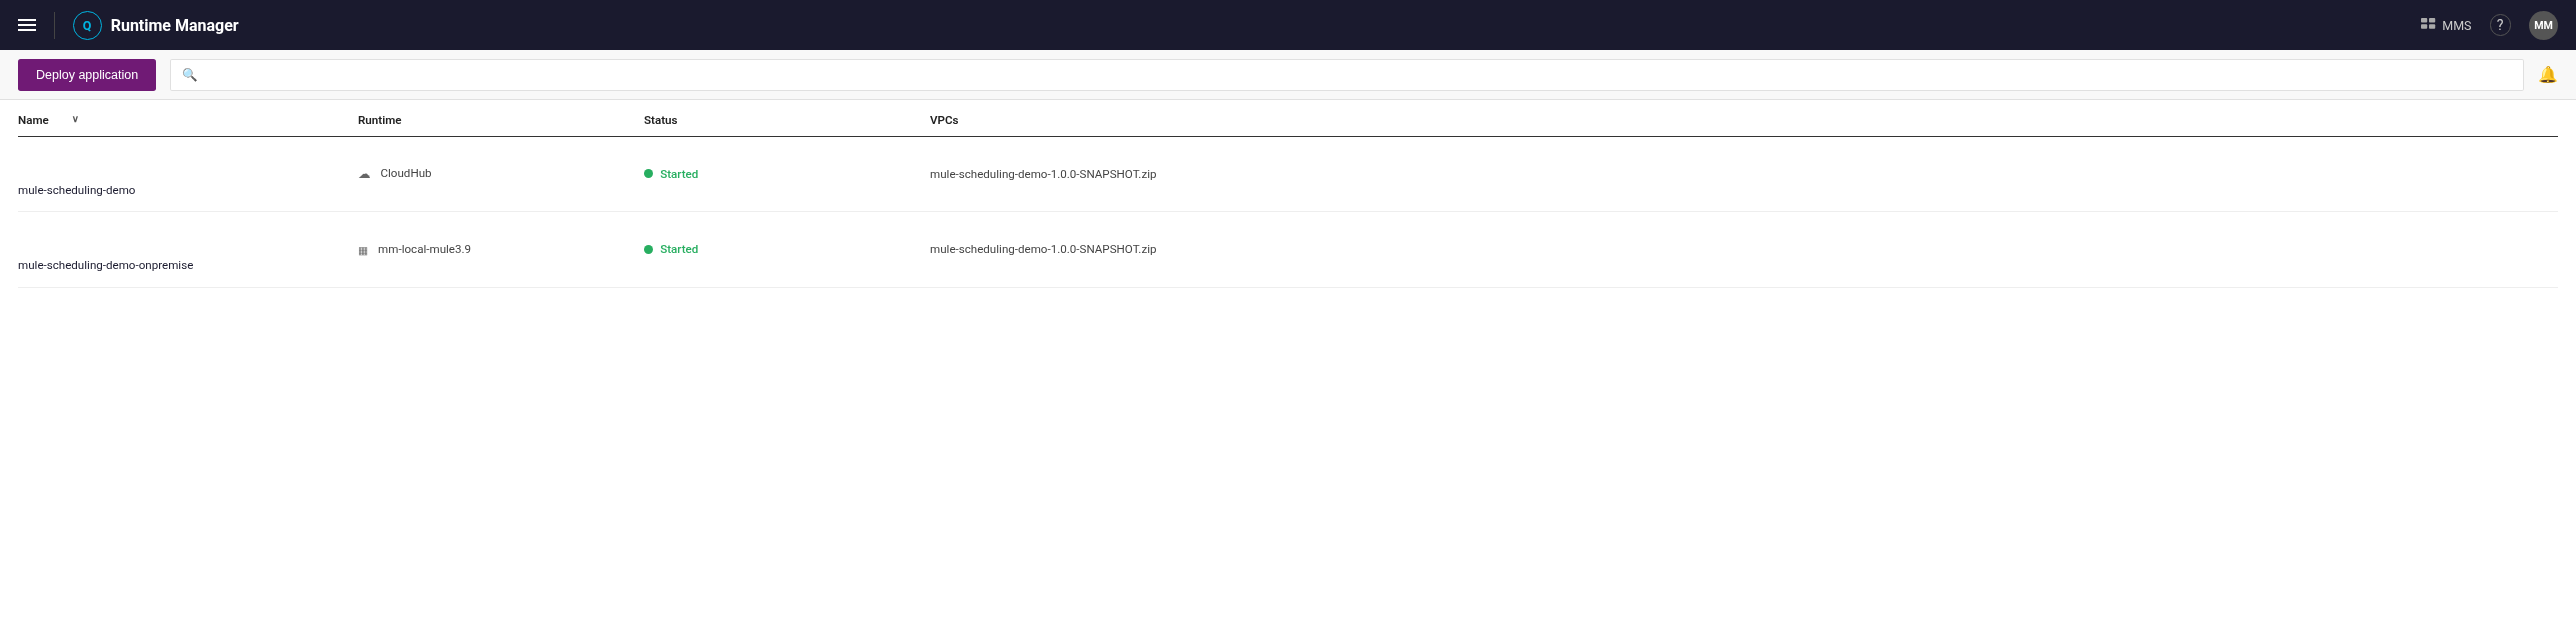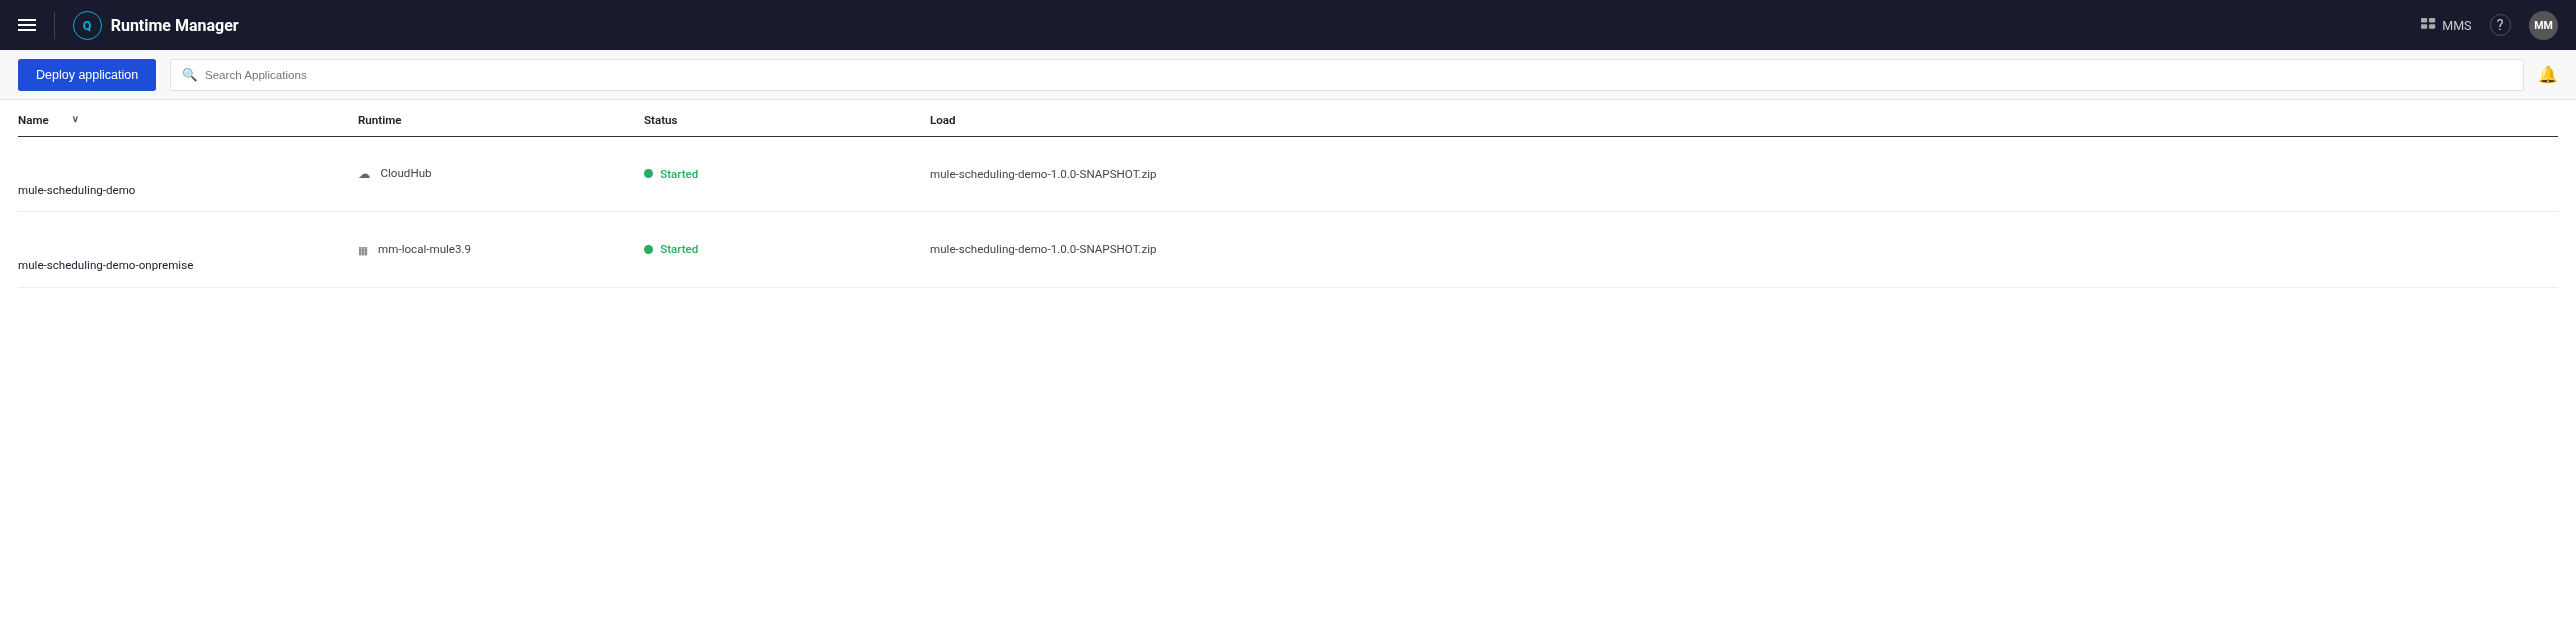--- a/index.html
+++ b/index.html
@@ -76,21 +76,21 @@
     .toolbar {
       background: #f8f8f8;
       border-bottom: 0.9px solid #e0e0e0;
       display: flex;
       align-items: center;
       padding: 0 18px;
       height: 50px;
       gap: 0;
     }
     .deploy-btn {
-      background: #1d4ed8;
+      background: #701a75;
       color: #fff;
       border: none;
       padding: 9px 18px;
       font-size: 12.5px;
       font-weight: 500;
       cursor: pointer;
       border-radius: 2.7px;
       white-space: nowrap;
       flex-shrink: 0;
     }
@@ -188,35 +188,34 @@
 
 <div class="layout">
 
 
   <main class="main">
 
     <div class="toolbar">
       <button class="deploy-btn">Deploy application</button>
       <div class="search-container">
         <span class="search-icon">🔍</span>
-        <input class="search-input" type="text" placeholder="Search Applications" style="">
       </div>
       <div class="toolbar-bell">🔔</div>
     </div>
 
     <div class="table-area">
 
       <div class="table-header">
         <div class="col-name">
           <span>Name</span>
           <span class="sort-icon">∨</span>
         </div>
         <div>Runtime</div>
         <div>Status</div>
-        <div>Load</div>
+        <div>VPCs</div>
       </div>
 
       <div class="table-row">
         <div class="app-name">mule-scheduling-demo</div>
         <div class="server-cell">
           <span class="server-icon cloud-icon"></span>
           <span>CloudHub</span>
         </div>
         <div class="status-cell">
           <div class="status-dot"></div>

